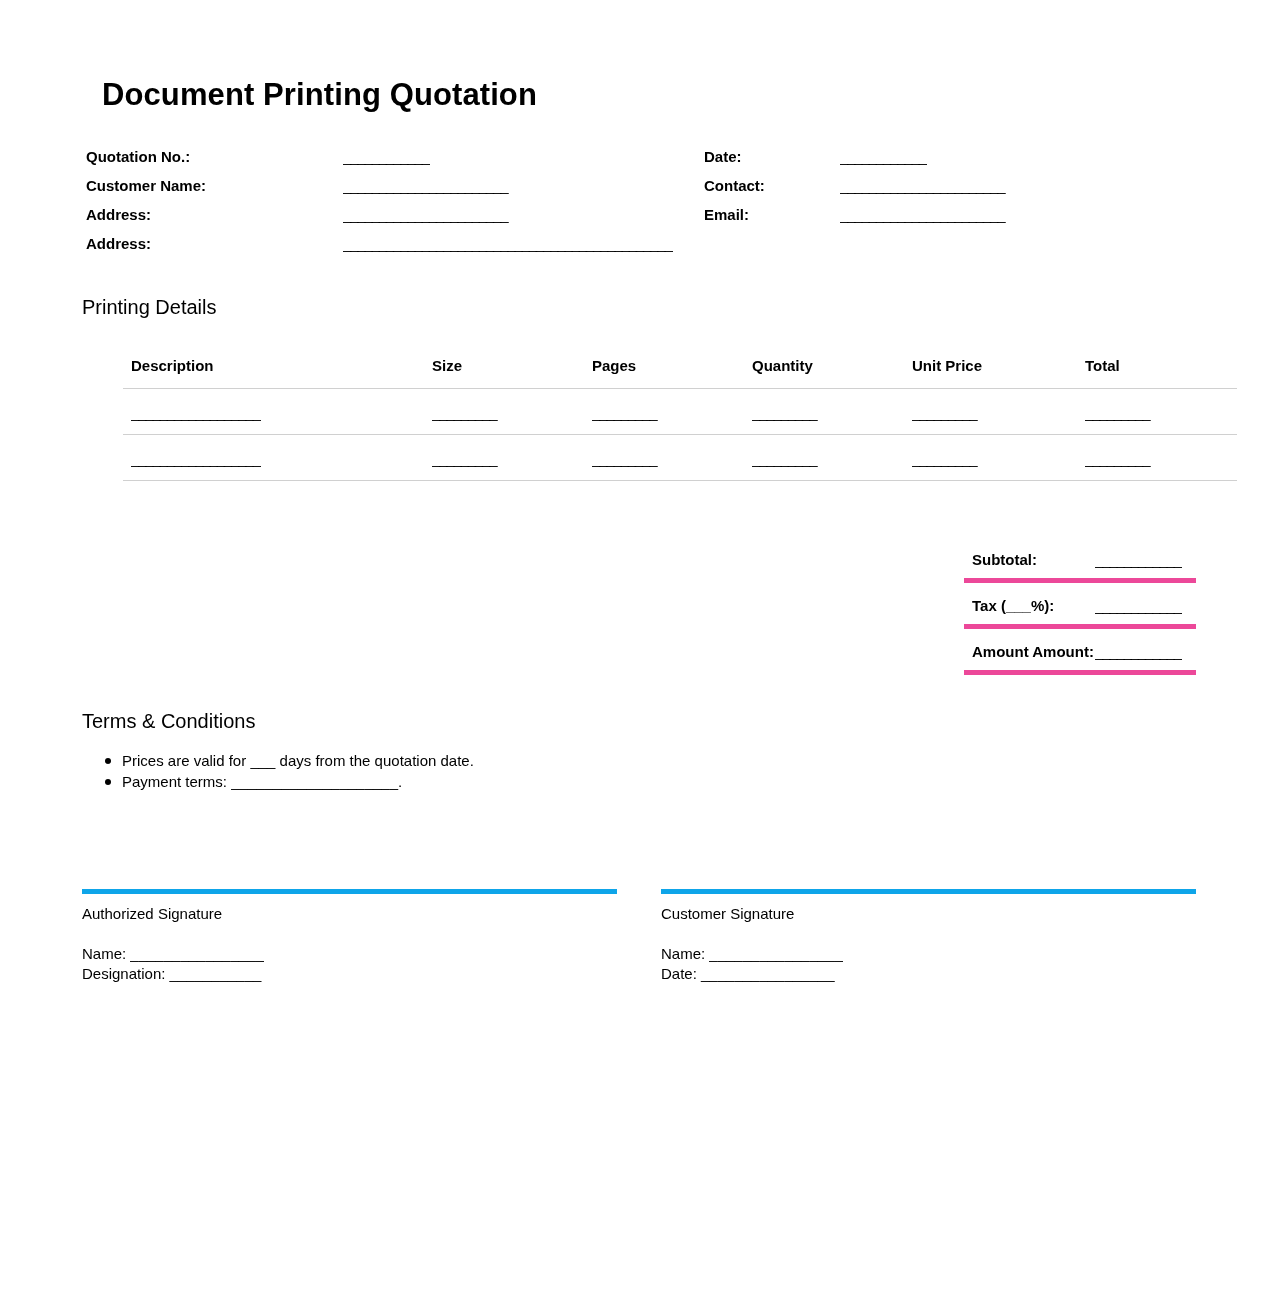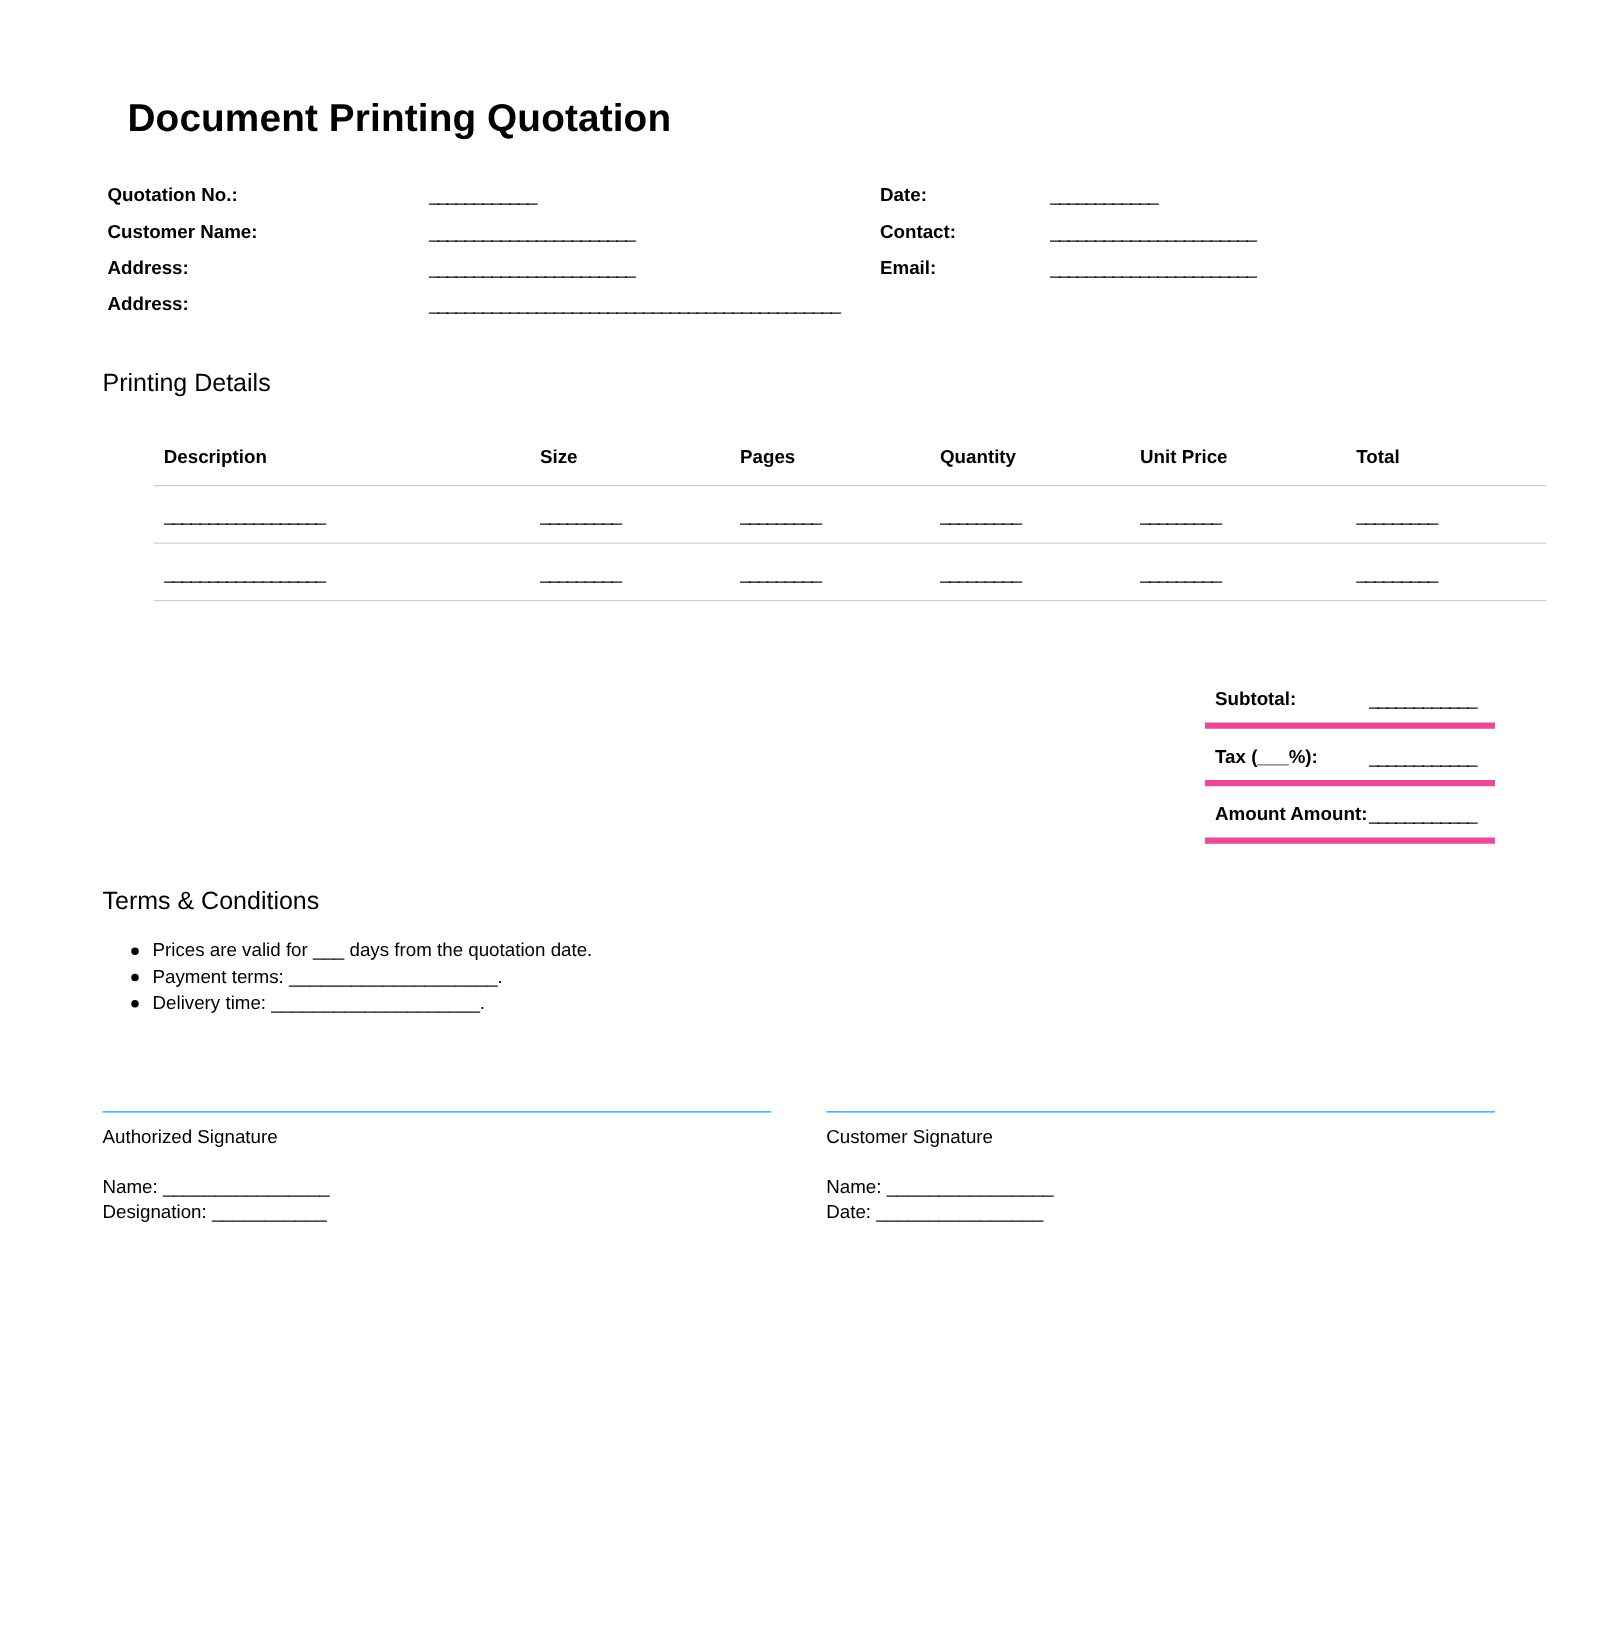--- a/index.html
+++ b/index.html
@@ -27,21 +27,21 @@
   .cell { position: absolute; white-space: nowrap; }
   .thead .cell { top: 13px; font-weight: bold; }
   .trow .cell { top: 15px; }
   .totals { position: absolute; left: 882px; top: 537px; width: 232px; }
   .tot-row { position: relative; height: 46px; border-bottom: 5px solid #ec4899; }
   .tot-label { position: absolute; left: 8px; top: 14px; font-weight: bold; white-space: nowrap; }
   .tot-value { position: absolute; left: 131px; top: 14px; white-space: nowrap; }
   ul.terms { position: absolute; left: 40px; top: 750px; list-style: none; font-size: 15px; }
   ul.terms li { position: relative; height: 21px; line-height: 21px; white-space: nowrap; }
   ul.terms li::before { content: ""; position: absolute; left: -17px; top: 8px; width: 6px; height: 6px; border-radius: 50%; background: #000; }
-  .sig { position: absolute; top: 889px; width: 535px; border-top: 1px solid #0ea5e9; font-size: 15px; }
+  .sig { position: absolute; top: 889px; width: 535px; border-top: 5px solid #0ea5e9; font-size: 15px; }
   .sig .title { position: absolute; top: 11px; left: 0; white-space: nowrap; }
   .sig .line1 { position: absolute; top: 51px; left: 0; white-space: nowrap; }
   .sig .line2 { position: absolute; top: 71px; left: 0; white-space: nowrap; }
 </style>
 </head>
 <body>
 
 <div class="page">
   <h1>Document Printing Quotation</h1>
 
@@ -118,21 +118,20 @@
     <div class="tot-row">
       <span class="tot-label">Amount Amount:</span>
       <span class="tot-value blank" style="width:93px;">____________</span>
     </div>
   </div>
 
   <h2 style="top:710px;">Terms &amp; Conditions</h2>
   <ul class="terms">
     <li>Prices are valid for ___ days from the quotation date.</li>
     <li>Payment terms: ____________________.</li>
-    <li>Delivery time: ____________________.</li>
   </ul>
 
   <div class="sig" style="left:0;">
     <span class="title">Authorized Signature</span>
     <span class="line1">Name: ________________</span>
     <span class="line2">Designation: ___________</span>
   </div>
   <div class="sig" style="left:579px;">
     <span class="title">Customer Signature</span>
     <span class="line1">Name: ________________</span>

